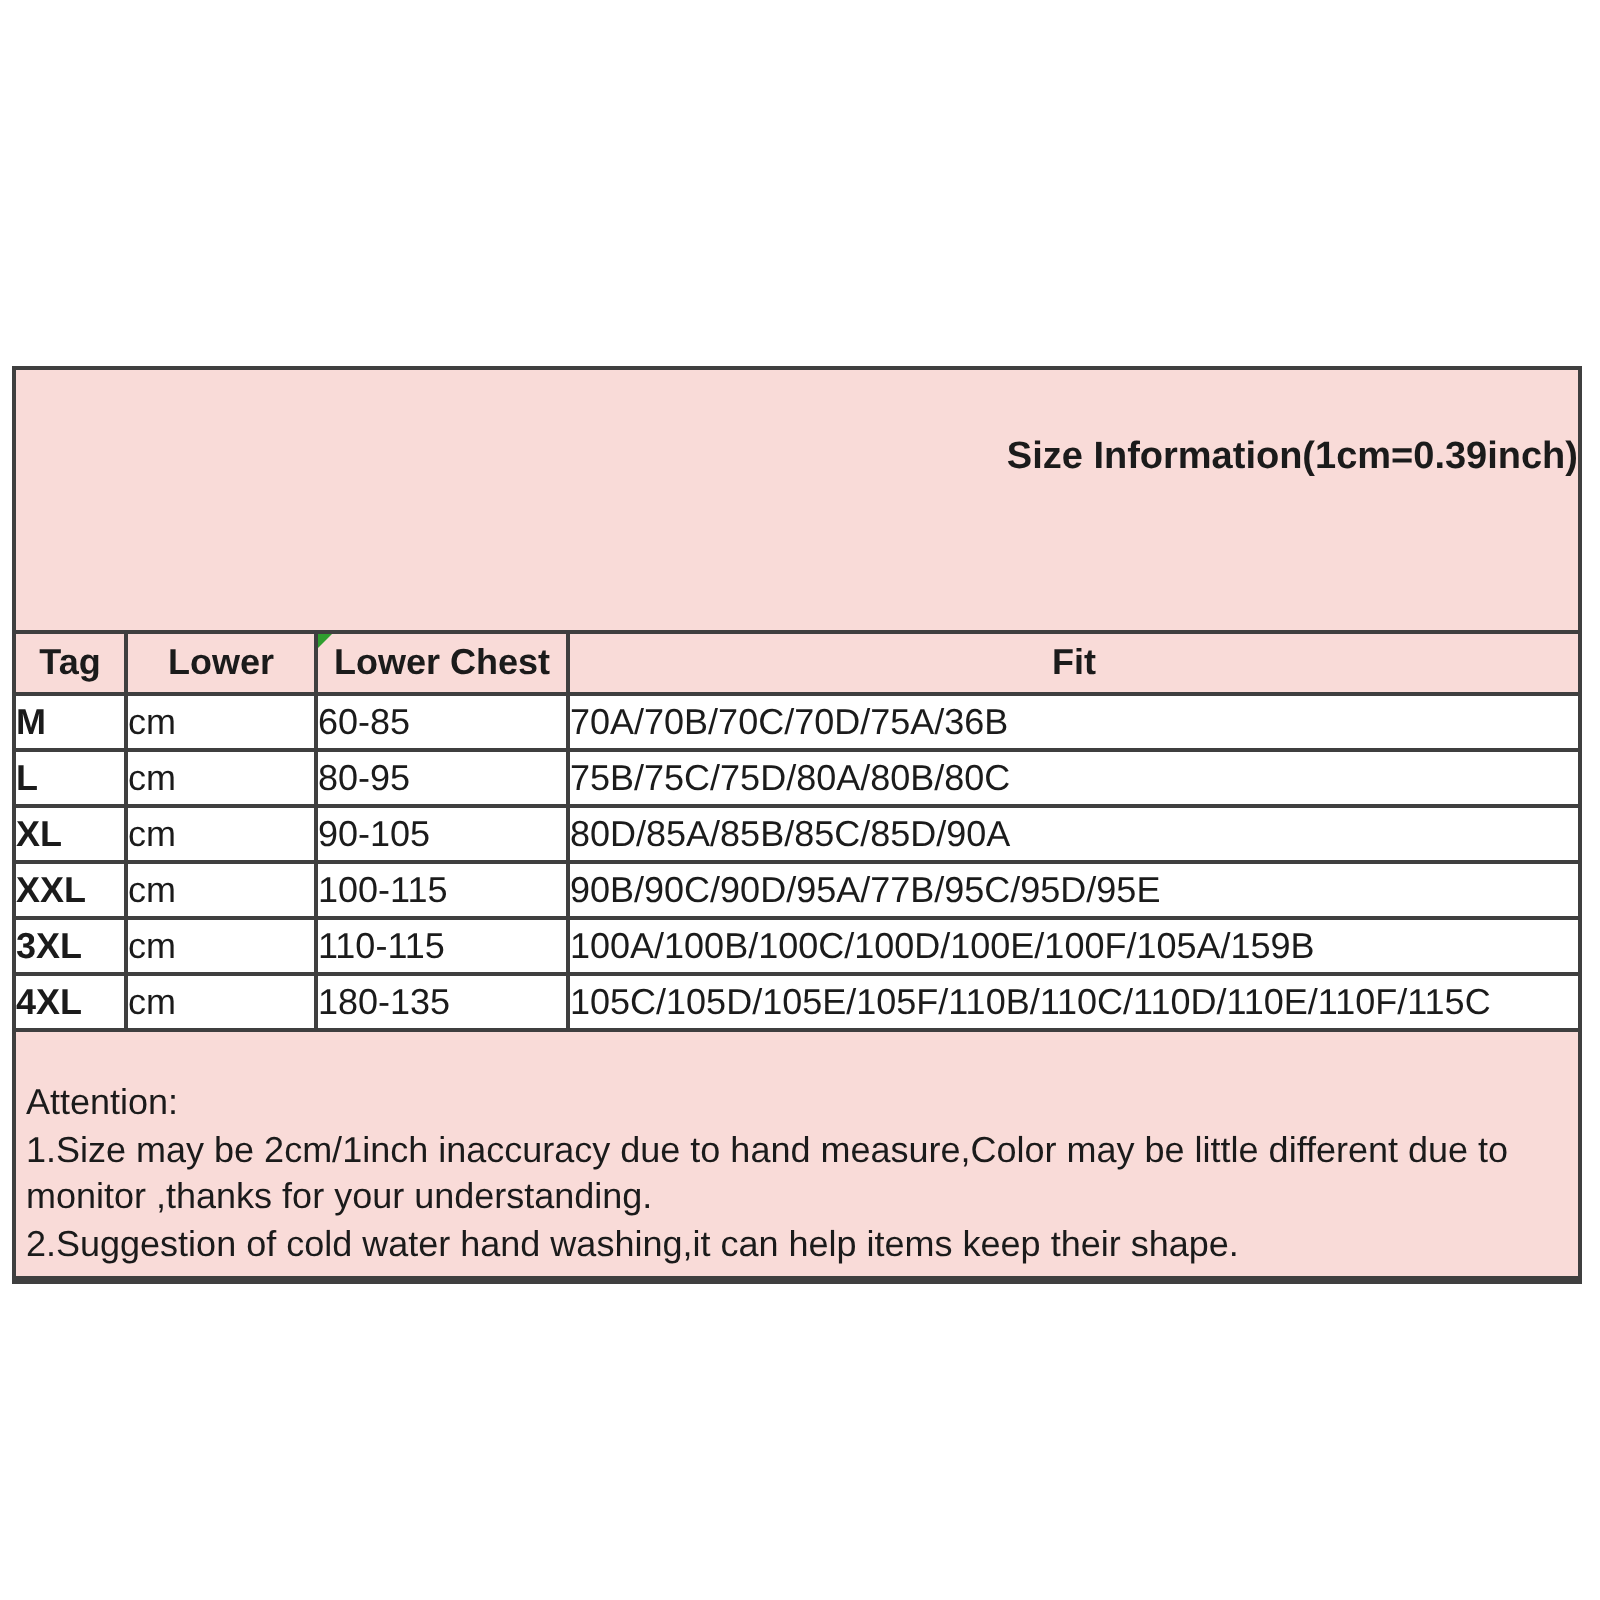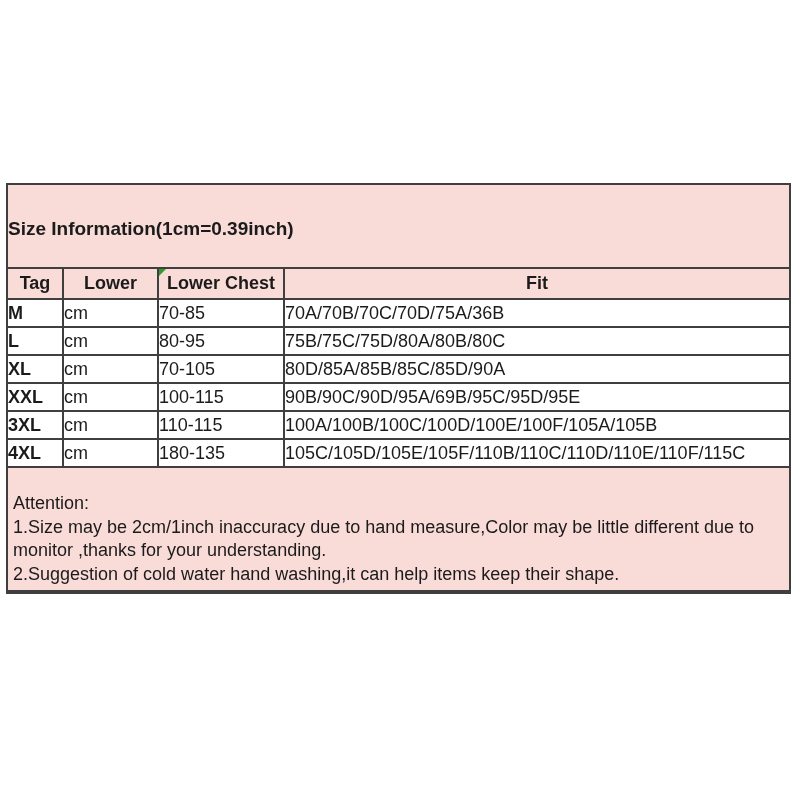--- a/index.html
+++ b/index.html
@@ -16,23 +16,23 @@
     position:absolute;
     left:6px; top:183px;
     width:785px;
   }
 
   
   .title-box{
     background:var(--pink);
     border:2px solid var(--border);
     border-bottom:none;
-    height:84px;
+    height:132px;
     padding-top:32px;
-    text-align:left;
+    text-align:right;
   }
   .title{
     font-size:19px;
     font-weight:bold;
     line-height:24px;
   }
   .subtitle{
     font-size:18px;
     line-height:24px;
     margin-top:17px;
@@ -104,46 +104,46 @@
         <th>Tag</th>
         <th>Lower</th>
         <th><span class="corner-marker"></span><span>Lower Chest</span></th>
         <th>Fit</th>
       </tr>
     </thead>
     <tbody>
       <tr>
         <td class="tag">M</td>
         <td>cm</td>
-        <td>70-85</td>
+        <td>60-85</td>
         <td>70A/70B/70C/70D/75A/36B</td>
       </tr>
       <tr>
         <td class="tag">L</td>
         <td>cm</td>
         <td>80-95</td>
         <td>75B/75C/75D/80A/80B/80C</td>
       </tr>
       <tr>
         <td class="tag">XL</td>
         <td>cm</td>
-        <td>70-105</td>
+        <td>90-105</td>
         <td>80D/85A/85B/85C/85D/90A</td>
       </tr>
       <tr>
         <td class="tag">XXL</td>
         <td>cm</td>
         <td>100-115</td>
-        <td>90B/90C/90D/95A/69B/95C/95D/95E</td>
+        <td>90B/90C/90D/95A/77B/95C/95D/95E</td>
       </tr>
       <tr>
         <td class="tag">3XL</td>
         <td>cm</td>
         <td>110-115</td>
-        <td>100A/100B/100C/100D/100E/100F/105A/105B</td>
+        <td>100A/100B/100C/100D/100E/100F/105A/159B</td>
       </tr>
       <tr>
         <td class="tag">4XL</td>
         <td>cm</td>
         <td>180-135</td>
         <td>105C/105D/105E/105F/110B/110C/110D/110E/110F/115C</td>
       </tr>
     </tbody>
   </table>
 

